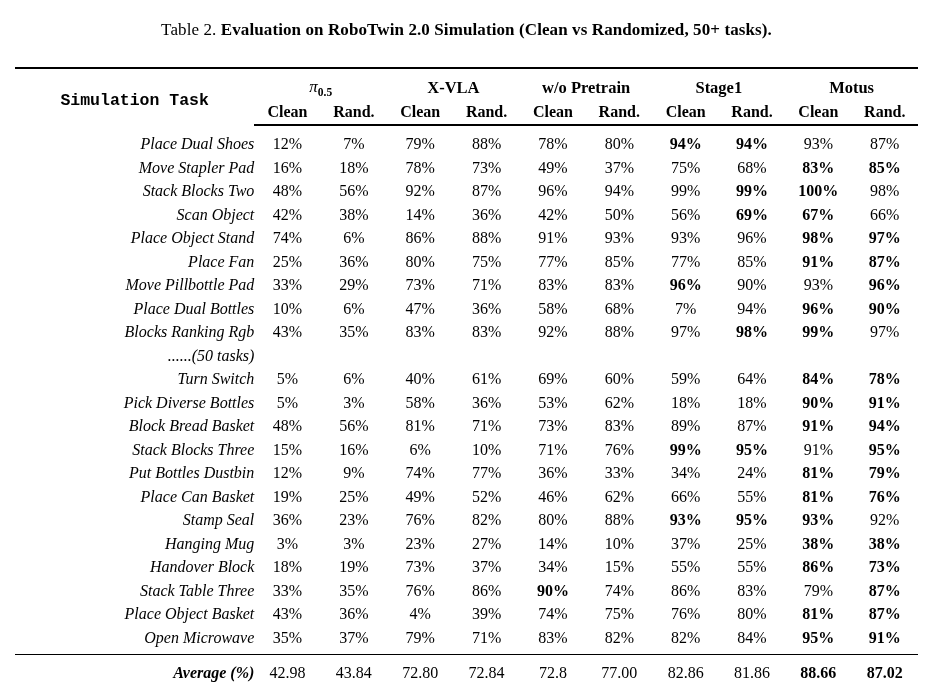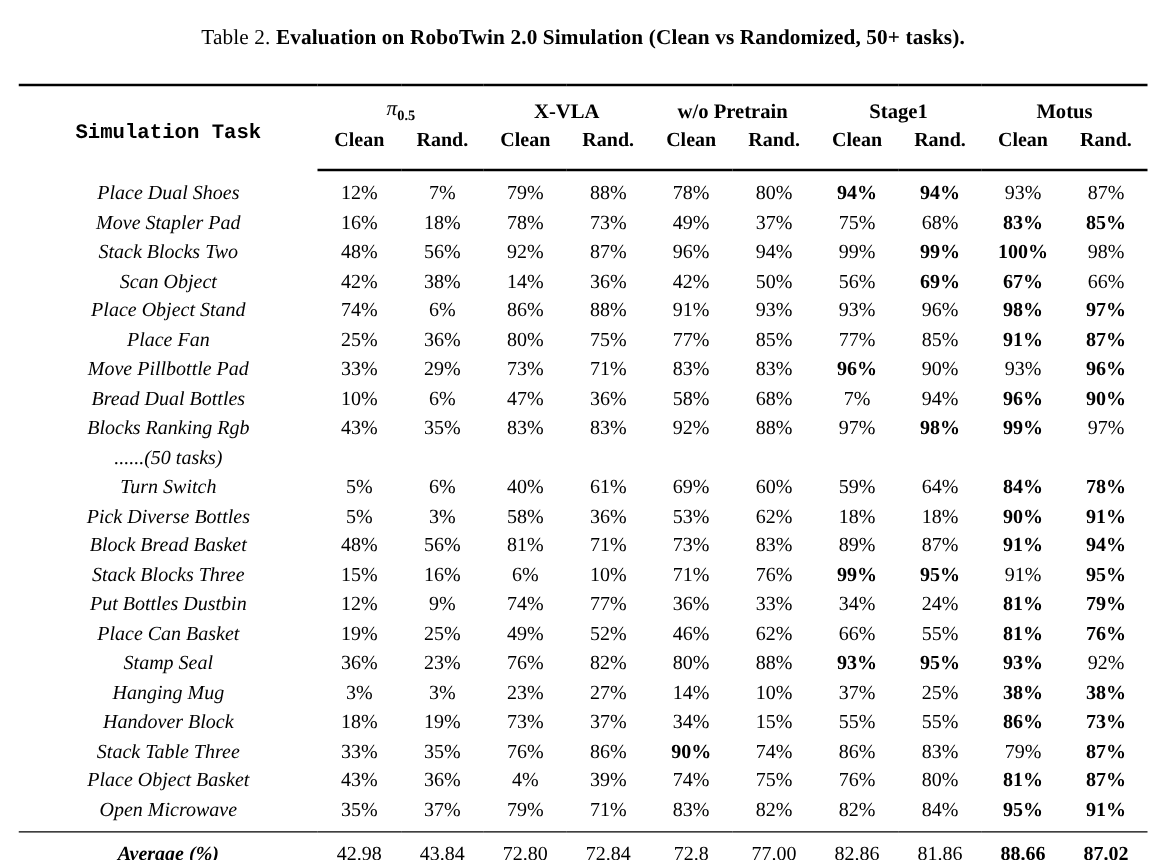--- a/index.html
+++ b/index.html
@@ -35,33 +35,33 @@
   }
   col.task-col { width: 26.5%; }
   col.val-col  { width: 7.35%; }
   thead th {
     font-weight: bold;
     text-align: center;
     padding: 0;
     line-height: 1.35;
   }
   thead tr.group-row th { padding-top: 7px; font-size: 16.5px; }
-  thead tr.sub-row th { padding-bottom: 12px; border-bottom: 2.5px solid #000; }
+  thead tr.sub-row th { padding-bottom: 2px; border-bottom: 2.5px solid #000; }
   th.task-header { font-size: 16.5px; font-family: Liberation Mono, monospace; }
   .pi-label { font-style: italic; font-weight: normal; font-size: 17px; }
   .pi-sub { font-weight: bold; font-size: 11.5px; margin-top: 29px; }
   tbody td {
     text-align: center;
     padding: 1.2px 0;
     line-height: 1.32;
     white-space: nowrap;
   }
   tbody tr:first-child td { padding-top: 7px; }
   tbody tr:last-child td { padding-bottom: 6px; border-bottom: 1.8px solid #000; }
-  td.task { font-style: italic; }
+  td.task { font-style: italic; text-align: right; }
   td.b { font-weight: bold; }
   tfoot td {
     text-align: center;
     padding: 9px 0 10px 0;
     white-space: nowrap;
   }
   tfoot td.task { font-style: italic; font-weight: bold; }
 </style>
 </head>
 <body>
@@ -196,21 +196,21 @@
           <td>73%</td>
           <td>71%</td>
           <td>83%</td>
           <td>83%</td>
           <td class="b">96%</td>
           <td>90%</td>
           <td>93%</td>
           <td class="b">96%</td>
         </tr>
         <tr>
-          <td class="task">Bread Dual Bottles</td>
+          <td class="task">Place Dual Bottles</td>
           <td>10%</td>
           <td>6%</td>
           <td>47%</td>
           <td>36%</td>
           <td>58%</td>
           <td>68%</td>
           <td>7%</td>
           <td>94%</td>
           <td class="b">96%</td>
           <td class="b">90%</td>

